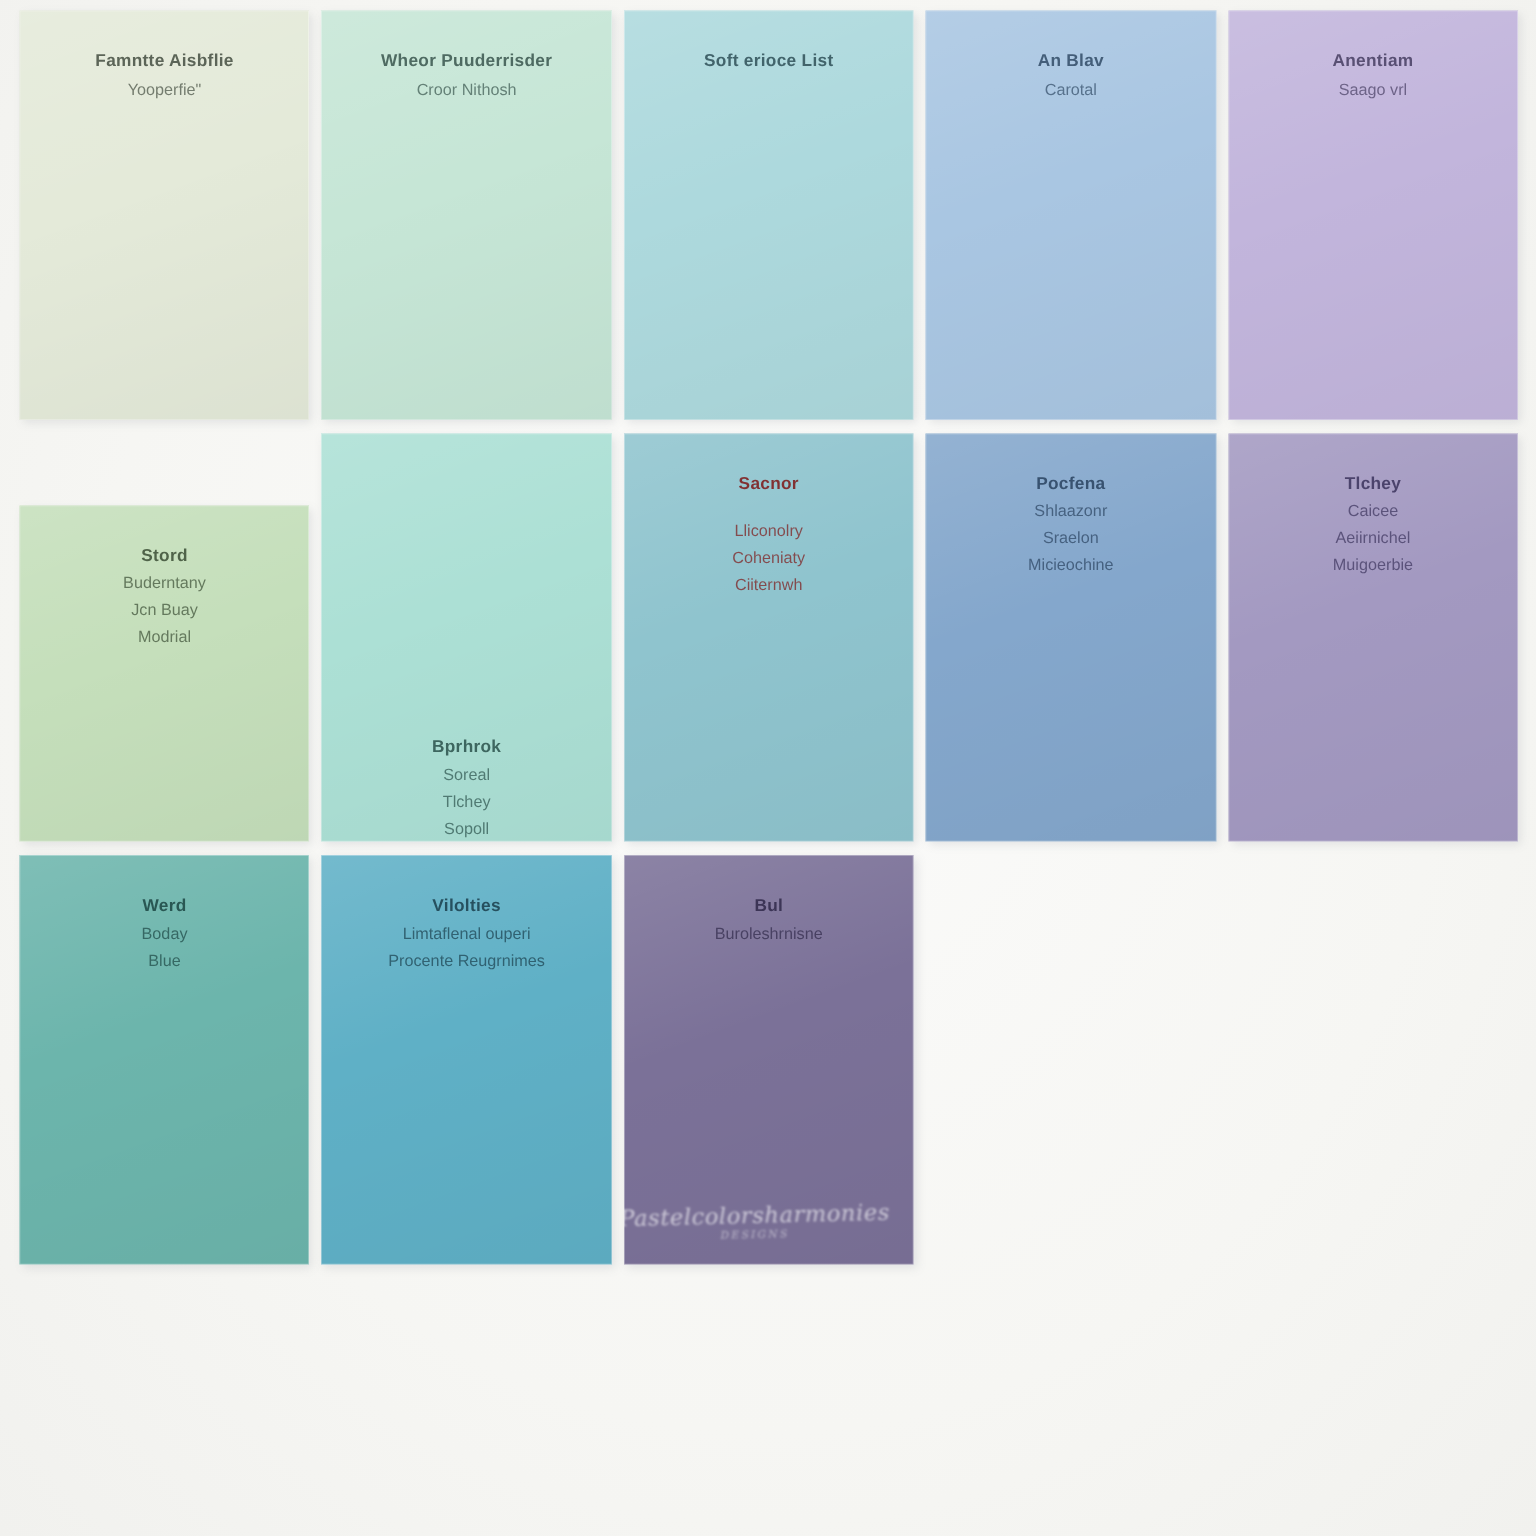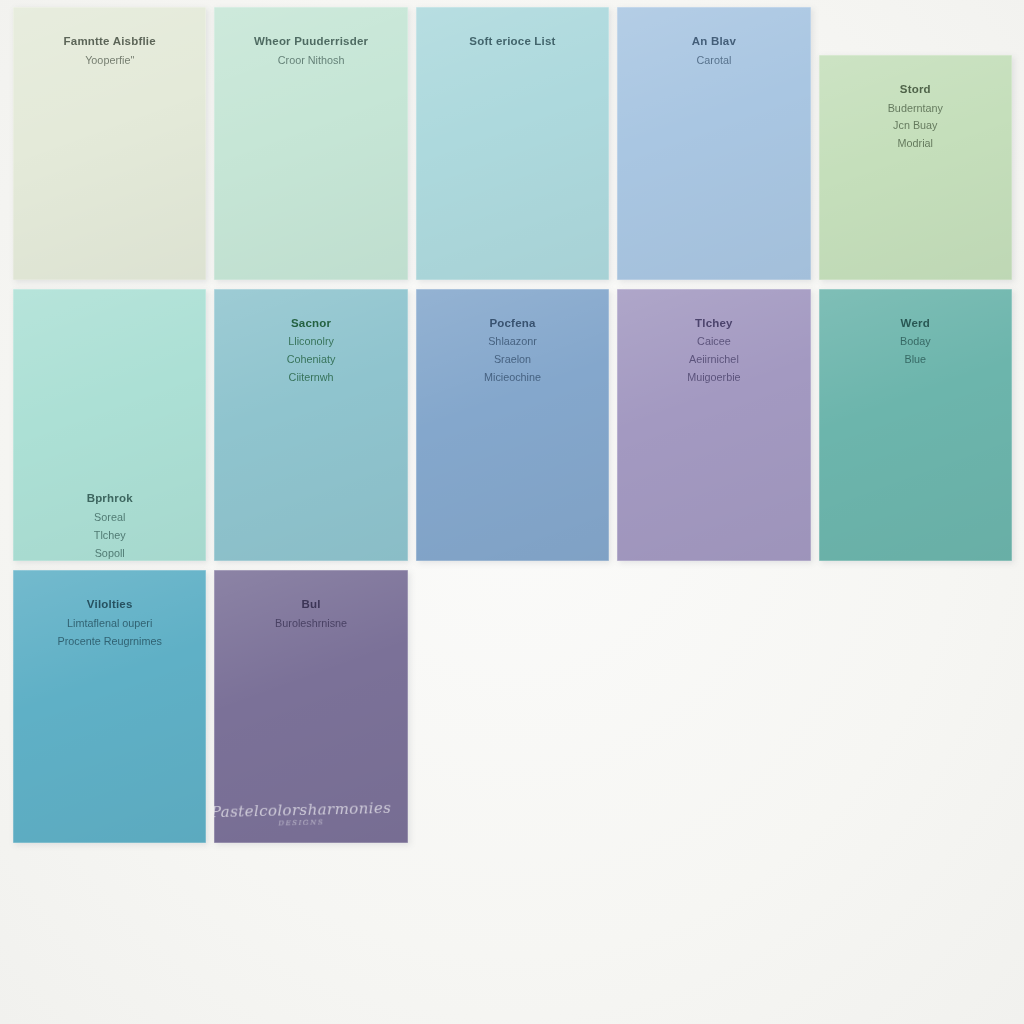--- a/index.html
+++ b/index.html
@@ -138,37 +138,43 @@
     <div class="swatch" style="background: rgb(173, 217, 221); color: rgb(51, 84, 92);">
       <div class="swatch-title">Soft erioce List</div>
       <div class="swatch-lines"></div>
     </div>
     <div class="swatch" style="background: rgb(169, 198, 226); color: rgb(54, 80, 107);">
       <div class="swatch-title">An Blav</div>
       <div class="swatch-lines">
         <div class="swatch-line">Carotal</div>
       </div>
     </div>
+    <div class="swatch" style="background: rgb(194, 181, 220); color: rgb(75, 66, 102);">
+      <div class="swatch-title">Anentiam</div>
+      <div class="swatch-lines">
+        <div class="swatch-line">Saago vrl</div>
+      </div>
+    </div>
     <div class="swatch" style="background: rgb(197, 223, 187); color: rgb(63, 82, 57); margin-top: 48px;">
       <div class="swatch-title">Stord</div>
       <div class="swatch-lines">
         <div class="swatch-line">Buderntany</div>
         <div class="swatch-line">Jcn Buay</div>
         <div class="swatch-line">Modrial</div>
       </div>
     </div>
     <div class="swatch" style="background: rgb(172, 224, 213); color: rgb(47, 86, 80); justify-content: flex-end;">
       <div class="swatch-title">Bprhrok</div>
       <div class="swatch-lines">
         <div class="swatch-line">Soreal</div>
         <div class="swatch-line">Tlchey</div>
         <div class="swatch-line">Sopoll</div>
       </div>
     </div>
-    <div class="swatch" style="background: rgb(143, 196, 206); color: #14532d;">
+    <div class="swatch" style="background: rgb(143, 196, 206); color: #7f1d1d; gap: 13px;">
       <div class="swatch-title">Sacnor</div>
       <div class="swatch-lines">
         <div class="swatch-line">Lliconolry</div>
         <div class="swatch-line">Coheniaty</div>
         <div class="swatch-line">Ciiternwh</div>
       </div>
     </div>
     <div class="swatch" style="background: rgb(132, 167, 204); color: rgb(45, 70, 99);">
       <div class="swatch-title">Pocfena</div>
       <div class="swatch-lines">

